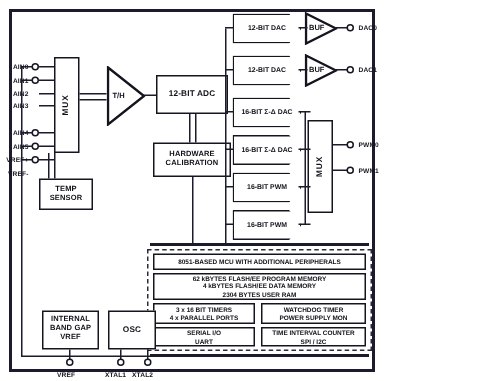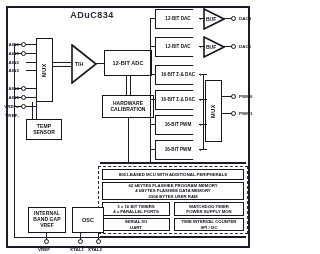--- a/index.html
+++ b/index.html
@@ -56,21 +56,20 @@
   .busbar{position:absolute;background:#1b1b2d;height:2.4px;}
   .busbar2{position:absolute;background:#1b1b2d;height:2.4px;}
 </style>
 </head>
 <body>
 
 <div id="root">
 
   <div class="chip-border"></div>
 
-  <div class="title">ADuC834</div>
 
   <div class="pin" style="left:21px;top:42px;"></div>
   <div class="plabel r" style="left:0px;top:42px;width:19px;">AIN0</div>
   <div class="wire h" style="left:14px;top:44px;width:8px;"></div>
 
   <div class="pin" style="left:21px;top:51px;"></div>
   <div class="plabel r" style="left:0px;top:51px;width:19px;">AIN1</div>
   <div class="wire h" style="left:14px;top:53px;width:8px;"></div>
 
   <div class="plabel r" style="left:0px;top:60px;width:19px;">AIN2</div>

